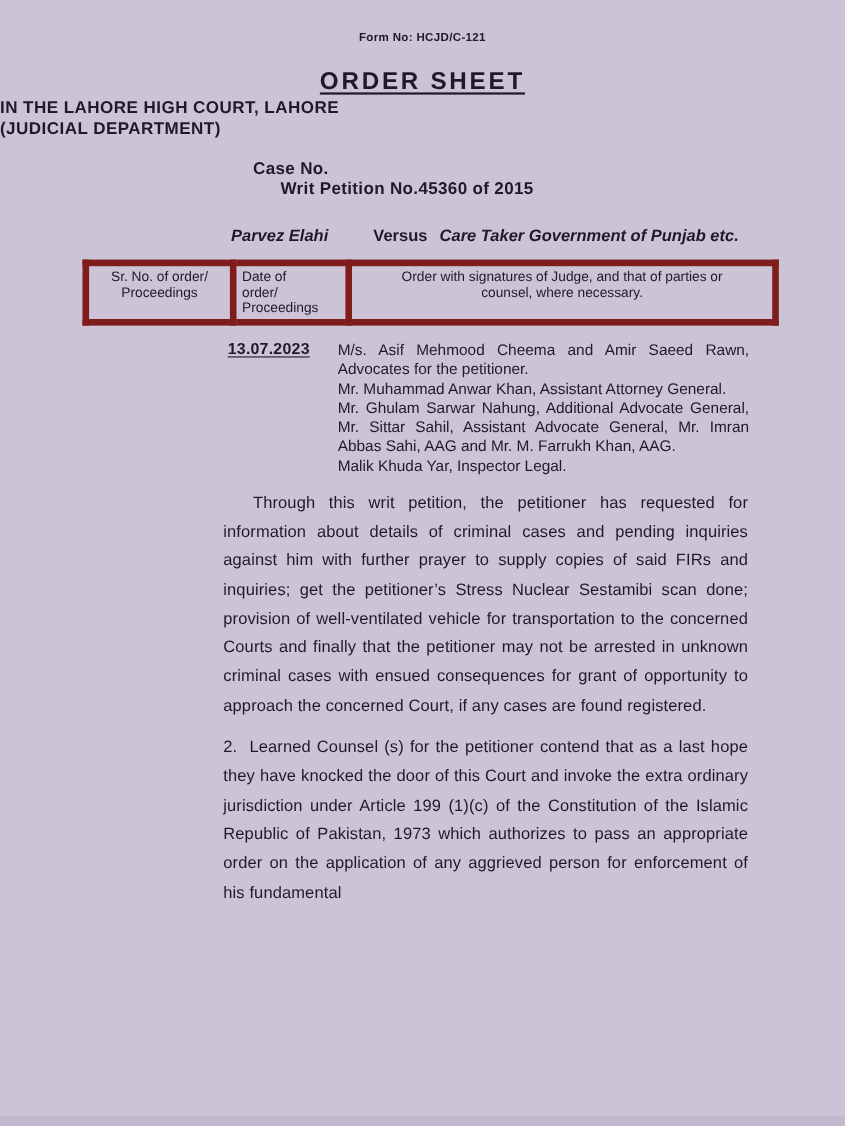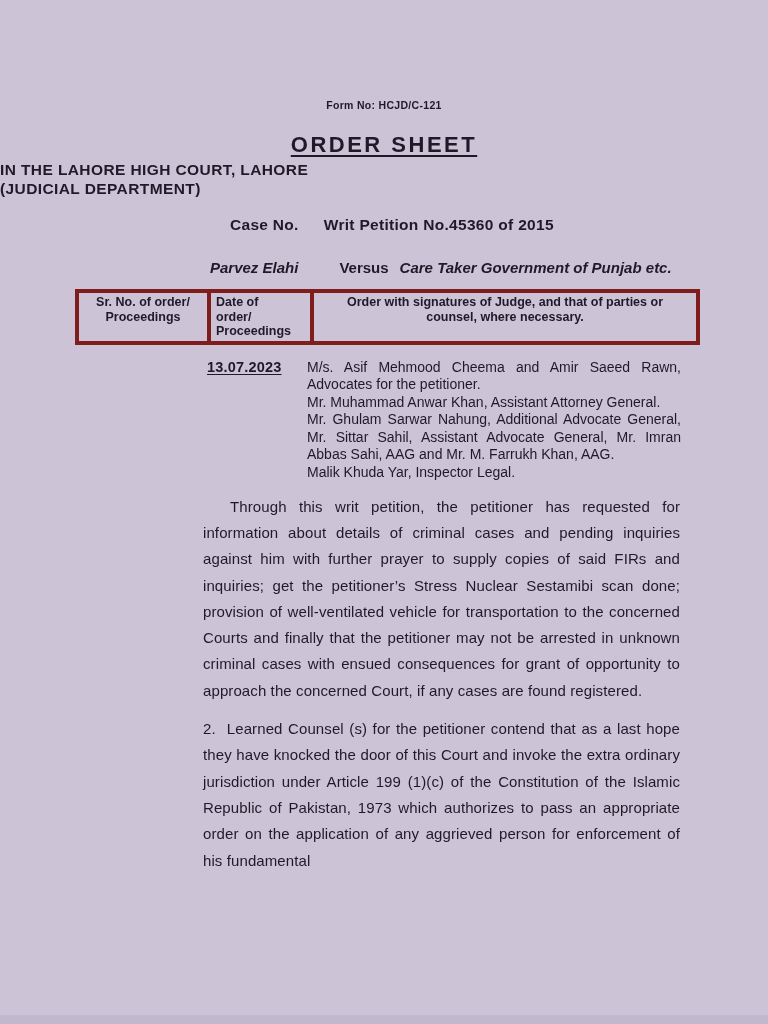--- a/index.html
+++ b/index.html
@@ -14,21 +14,21 @@
     font-family: "Liberation Sans", sans-serif;
     color: #201a28;
   }
   .doc {
     position: relative;
     width: 768px;
     height: 1024px;
     overflow: hidden;
   }
   .form-no {
-    padding-top: 99px;
+    padding-top: 28px;
     text-align: center;
     font-size: 10.5px;
     font-weight: bold;
     letter-spacing: 0.3px;
   }
   .title {
     margin-top: 21px;
     text-align: center;
     font-size: 22px;
     font-weight: bold;
@@ -54,20 +54,21 @@
     letter-spacing: 0.4px;
     line-height: 19px;
   }
   .case-line {
     display: flex;
     margin-left: 230px;
     margin-top: 18px;
     font-size: 15.5px;
     font-weight: bold;
     letter-spacing: 0.3px;
+    flex-direction: column;
   }
   .case-line .case-value { margin-left: 25px; }
   .versus-line {
     display: flex;
     align-items: baseline;
     margin-left: 210px;
     margin-top: 25px;
     font-size: 15px;
     font-weight: bold;
   }
@@ -76,23 +77,23 @@
   .respondent { font-style: italic; margin-left: 11px; }
 
   .header-table {
     margin-left: 75px;
     margin-top: 13px;
     border-collapse: collapse;
     table-layout: fixed;
     width: 611px;
   }
   .header-table td {
-    border: 4px solid #7f1d1d;
+    border: 6px solid #7f1d1d;
     font-size: 12.5px;
-    font-weight: bold;
+    font-weight: normal;
     padding: 2px 5px;
     vertical-align: top;
     white-space: pre-line;
     line-height: 14.5px;
   }
   td.c1 { width: 118px; text-align: center; }
   td.c2 { width: 89px;  text-align: left; }
   td.c3 { width: 372px; text-align: center; }
 
   .content-row {

